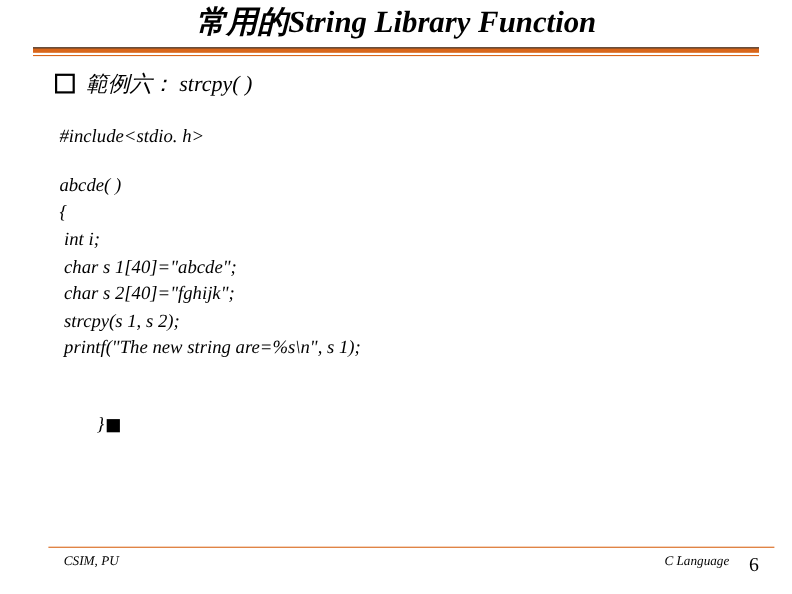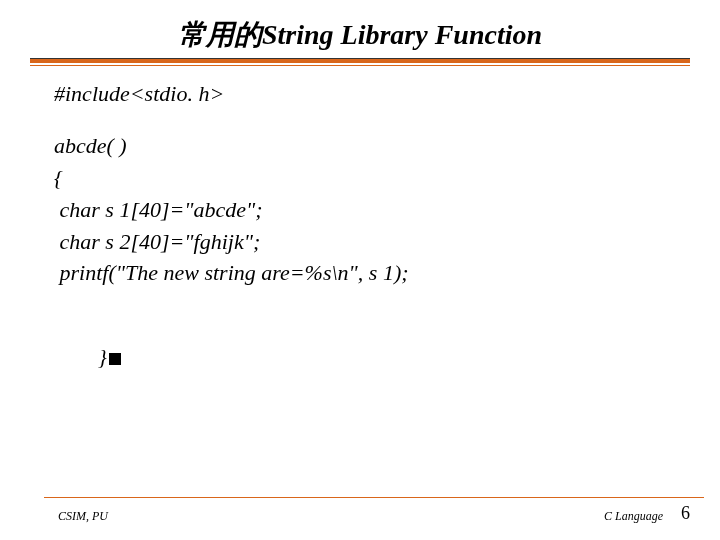--- a/index.html
+++ b/index.html
@@ -9,21 +9,21 @@
     height: 540px;
     background: #fff;
     font-family: "Times New Roman", serif;
     overflow: hidden;
     position: relative;
   }
   .slide {
     width: 720px;
     height: 540px;
     position: relative;
-    padding-top: 16px;
+    padding-top: 1px;
     box-sizing: border-box;
   }
   .title {
     text-align: center;
     font-family: "DFKai-SB","KaiTi","STKaiti",serif;
     font-style: italic;
     font-weight: bold;
     font-size: 28px;
     color: #000;
     margin: 0 0 4px 0;
@@ -55,21 +55,21 @@
     width: 14px;
     height: 14px;
     border: 2px solid #000;
     margin-right: 10px;
     margin-top: 4px;
     flex-shrink: 0;
   }
   .code {
     font-style: italic;
     font-family: "Times New Roman", serif;
-    font-size: 22px;
+    font-size: 17px;
     line-height: 1.45;
     color: #000;
     margin-left: 4px;
   }
   .code div {
     white-space: pre;
   }
   .blank-gap {
     height: 20px;
   }
@@ -98,45 +98,51 @@
     align-items: baseline;
     margin: 0 44px;
     font-style: italic;
     font-family: "Times New Roman", serif;
     font-size: 12px;
     color: #000;
   }
   .footer-right {
     display: flex;
     gap: 18px;
-    align-items: flex-end;
+    align-items: flex-start;
     margin-left: 14px;
   }
   .pagenum {
     font-size: 18px;
     font-style: normal;
   }
 </style>
 </head>
 <body>
 
 <div class="slide">
   <div class="title">常用的String Library Function</div>
   <div class="title-underline"></div>
   <div class="thin-line"></div>
 
   <div class="content">
+    <div class="bullet-line">
+      <span class="bullet-box"></span>
+      <span>範例六： strcpy( )</span>
+    </div>
 
     <div class="code">
       <div>#include&lt;stdio. h&gt;</div>
       <div class="blank-gap"></div>
       <div>abcde( )</div>
       <div>{</div>
+      <div> int i;</div>
       <div> char s 1[40]="abcde";</div>
       <div> char s 2[40]="fghijk";</div>
+      <div> strcpy(s 1, s 2);</div>
       <div> printf("The new string are=%s\n", s 1);</div>
       <div class="blank-gap"></div>
       <div>
         <span>}</span><span class="endbox"></span>
       </div>
     </div>
   </div>
 
   <div class="footer">
     <div class="footer-line"></div>

